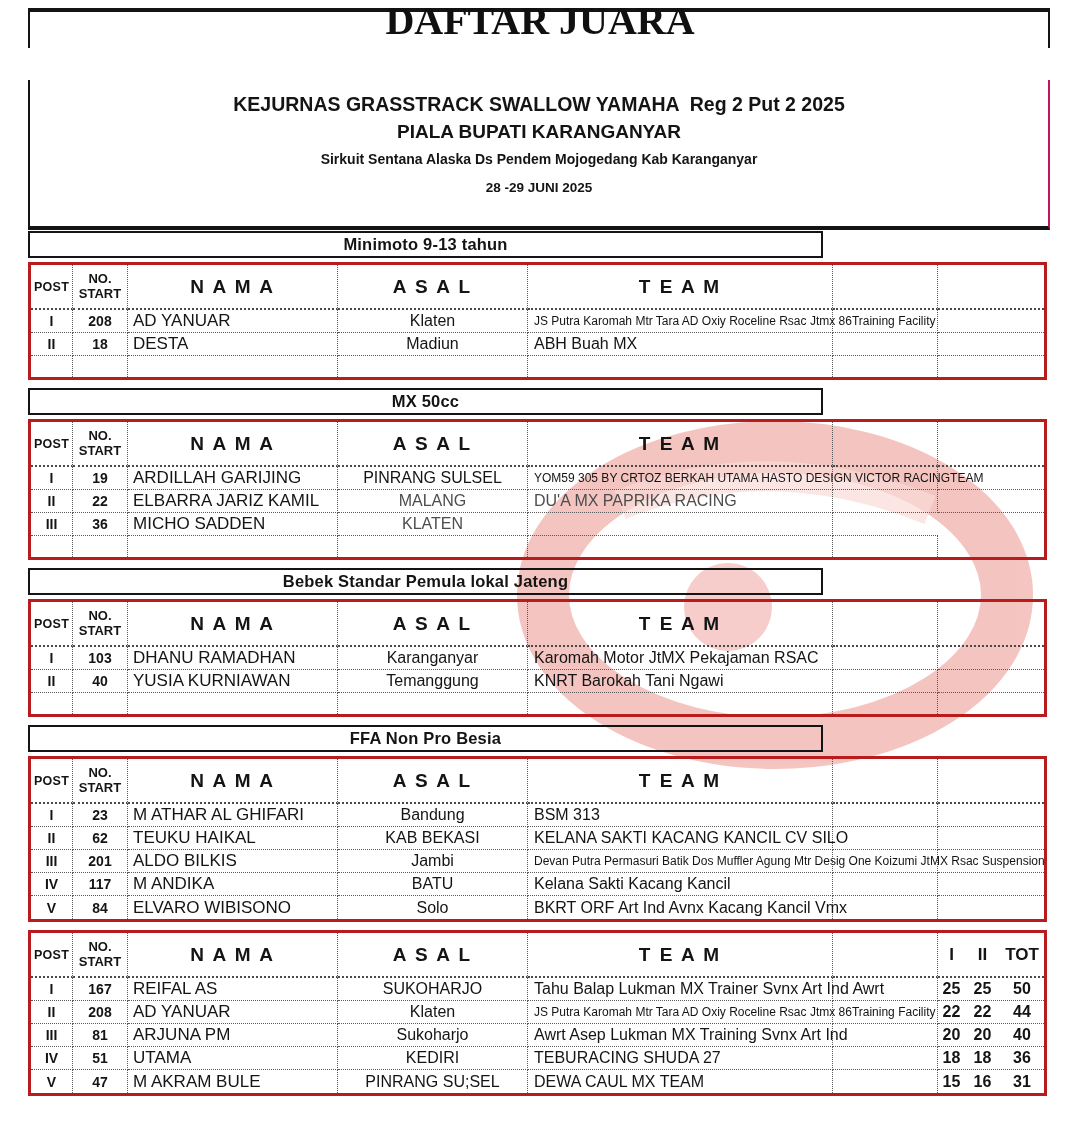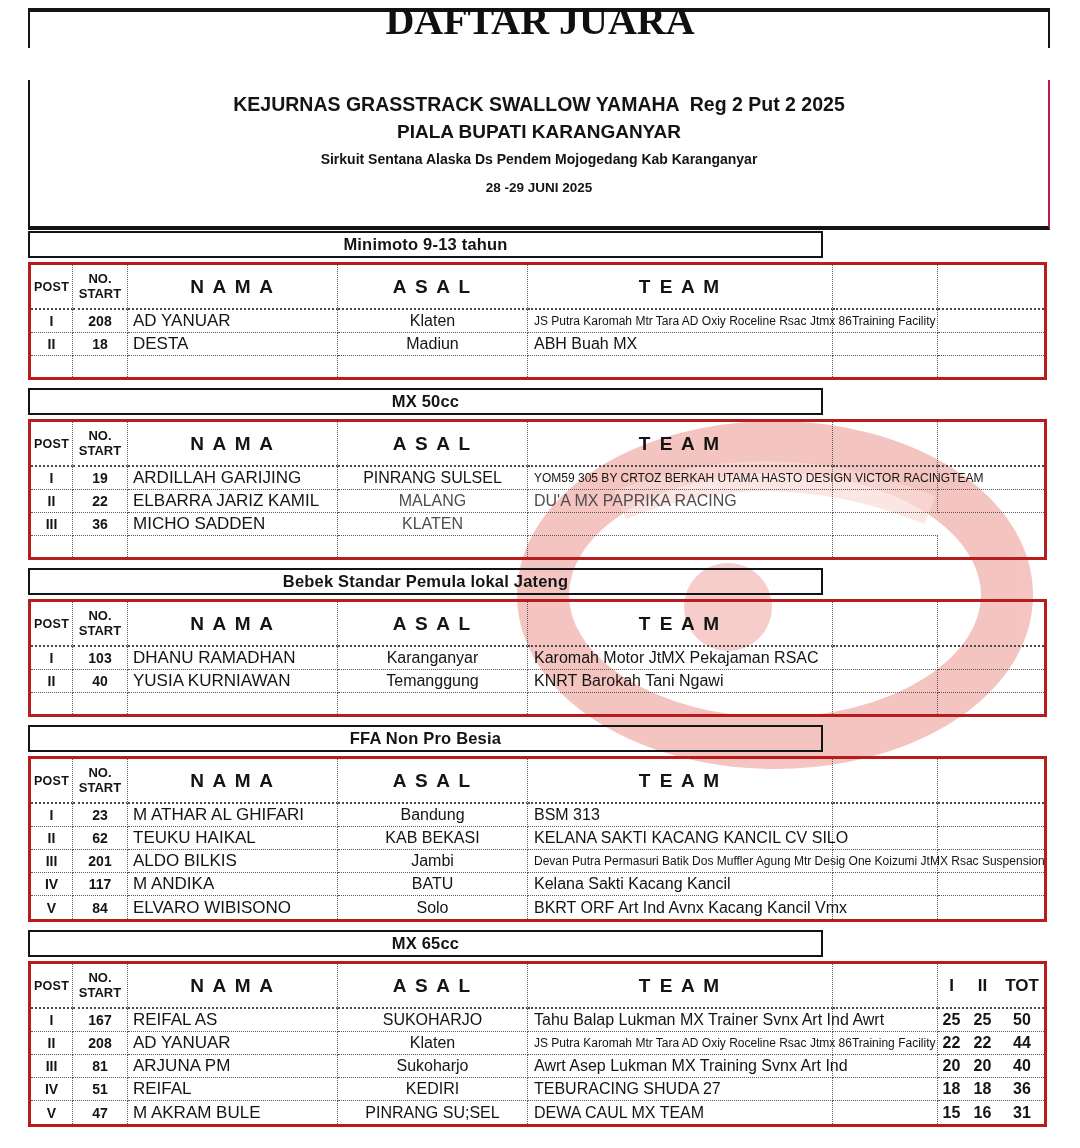--- a/index.html
+++ b/index.html
@@ -429,23 +429,20 @@
     <div class="c x2 scores">
       <span class="s1"></span>
       <span class="s2"></span>
       <span class="s3"></span>
     </div>
   </div>
 </div>
   </section>
 
   <section class="race-section">
-    <div class="section-title-box">
-      <span class="section-title-text">MX 65cc</span>
-    </div>
     <div class="race-table">
       <div class="trow thead">
         <div class="c pos th">POST</div>
         <div class="c no th">
           <span>NO.</span>
           <span>START</span>
         </div>
         <div class="c nama th">N A M A</div>
         <div class="c asal th">A S A L</div>
         <div class="c team th">T E A M</div>
@@ -501,21 +498,21 @@
     <div class="c x2 scores">
       <span class="s1">20</span>
       <span class="s2">20</span>
       <span class="s3">40</span>
     </div>
   </div>
 
   <div class="trow">
     <div class="c pos">IV</div>
     <div class="c no">51</div>
-    <div class="c nama">REIFAL</div>
+    <div class="c nama">UTAMA</div>
     <div class="c asal">KEDIRI</div>
     <div class="c team">
       <span class="team-text">TEBURACING SHUDA 27</span>
     </div>
     <div class="c x1"></div>
     <div class="c x2 scores">
       <span class="s1">18</span>
       <span class="s2">18</span>
       <span class="s3">36</span>
     </div>

